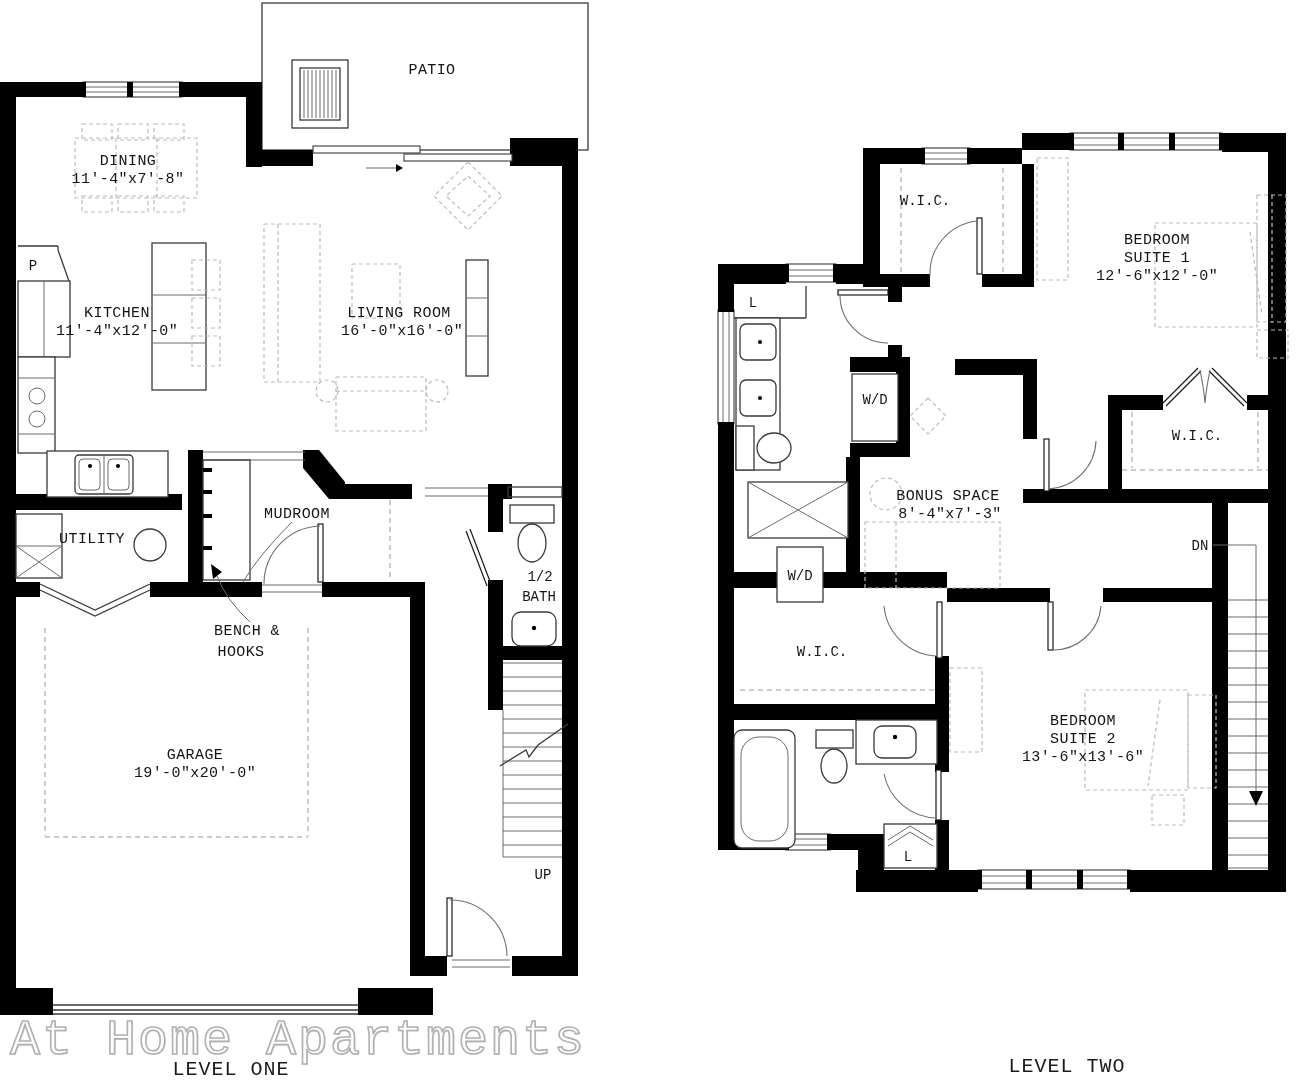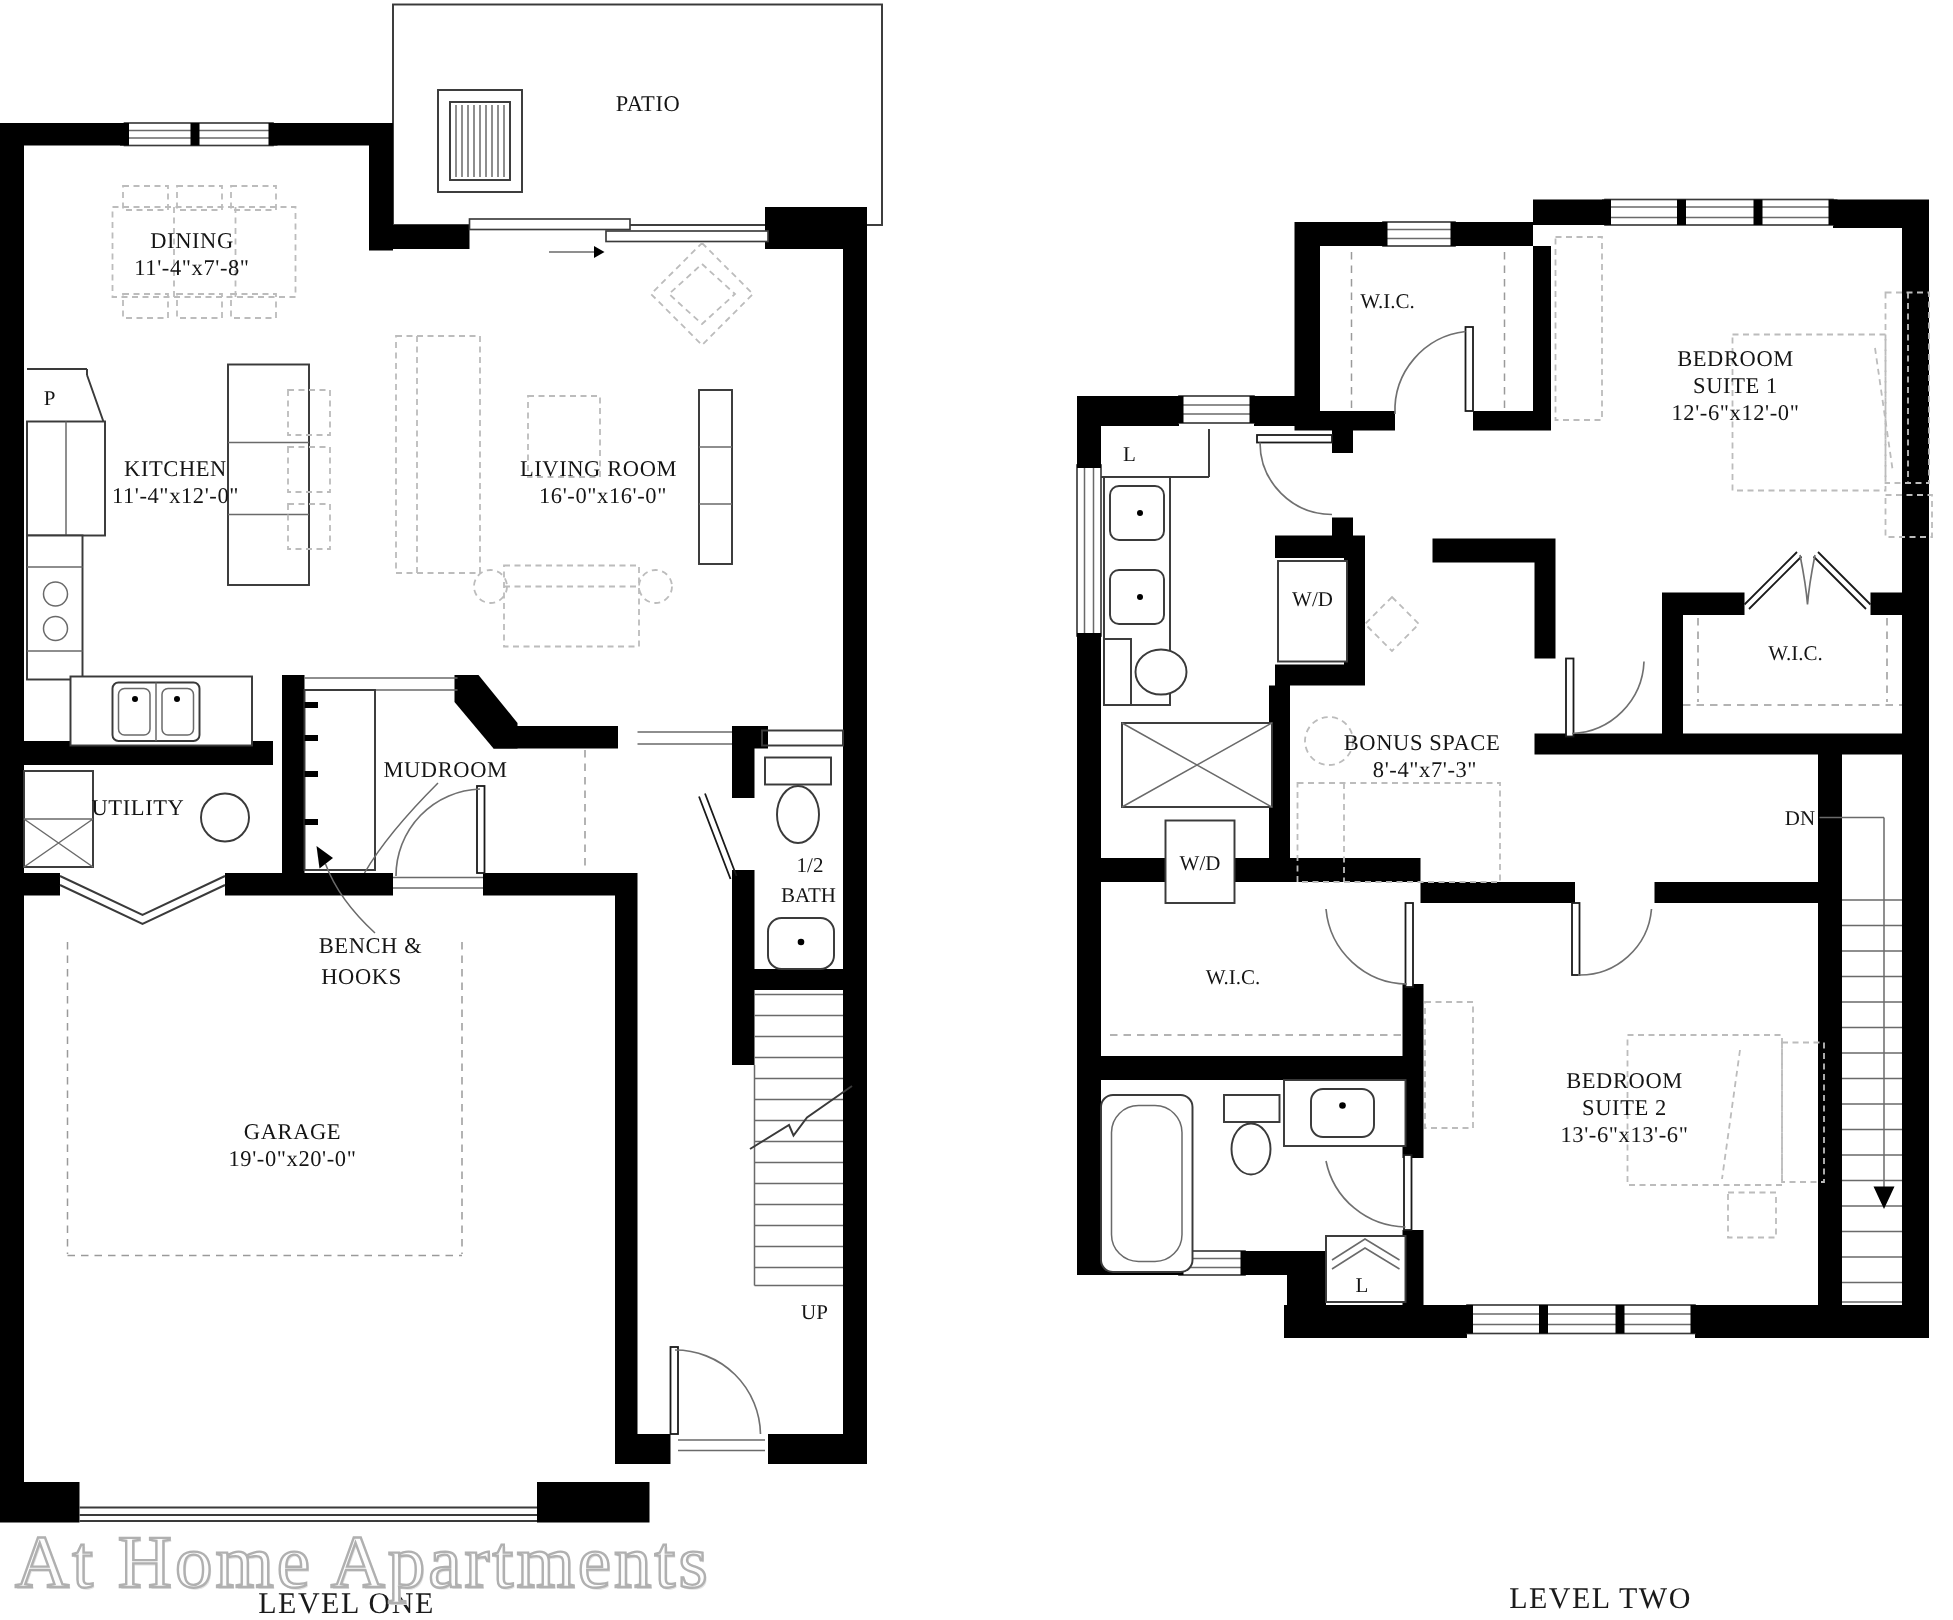--- a/index.html
+++ b/index.html
@@ -1,17 +1,17 @@
 <!DOCTYPE html>
 <html><head>
 <meta charset="utf-8">
 <style>
   html,body{margin:0;padding:0;background:#fff;}
   #stage{position:relative;width:1302px;height:1080px;background:#fff;overflow:hidden;
-         font-family:Liberation Serif, serif;}
+         font-family:Liberation Mono, monospace;}
   svg{position:absolute;left:0;top:0;}
   .wall{fill:#000;stroke:none;}
   .thin{fill:none;stroke:#3a3a3a;stroke-width:1.3;}
   .thin2{fill:none;stroke:#6a6a6a;stroke-width:1;}
   .fix{fill:#fff;stroke:#3a3a3a;stroke-width:1.3;}
   .furn{fill:none;stroke:#bcbcbc;stroke-width:1.2;stroke-dasharray:4 3;}
   .dash{fill:none;stroke:#9a9a9a;stroke-width:1;stroke-dasharray:5 4;}
   .door{fill:none;stroke:#707070;stroke-width:1.1;}
   .leaf{fill:#fff;stroke:#1a1a1a;stroke-width:1.2;}
   .win{fill:#fff;stroke:#3a3a3a;stroke-width:1.1;}

